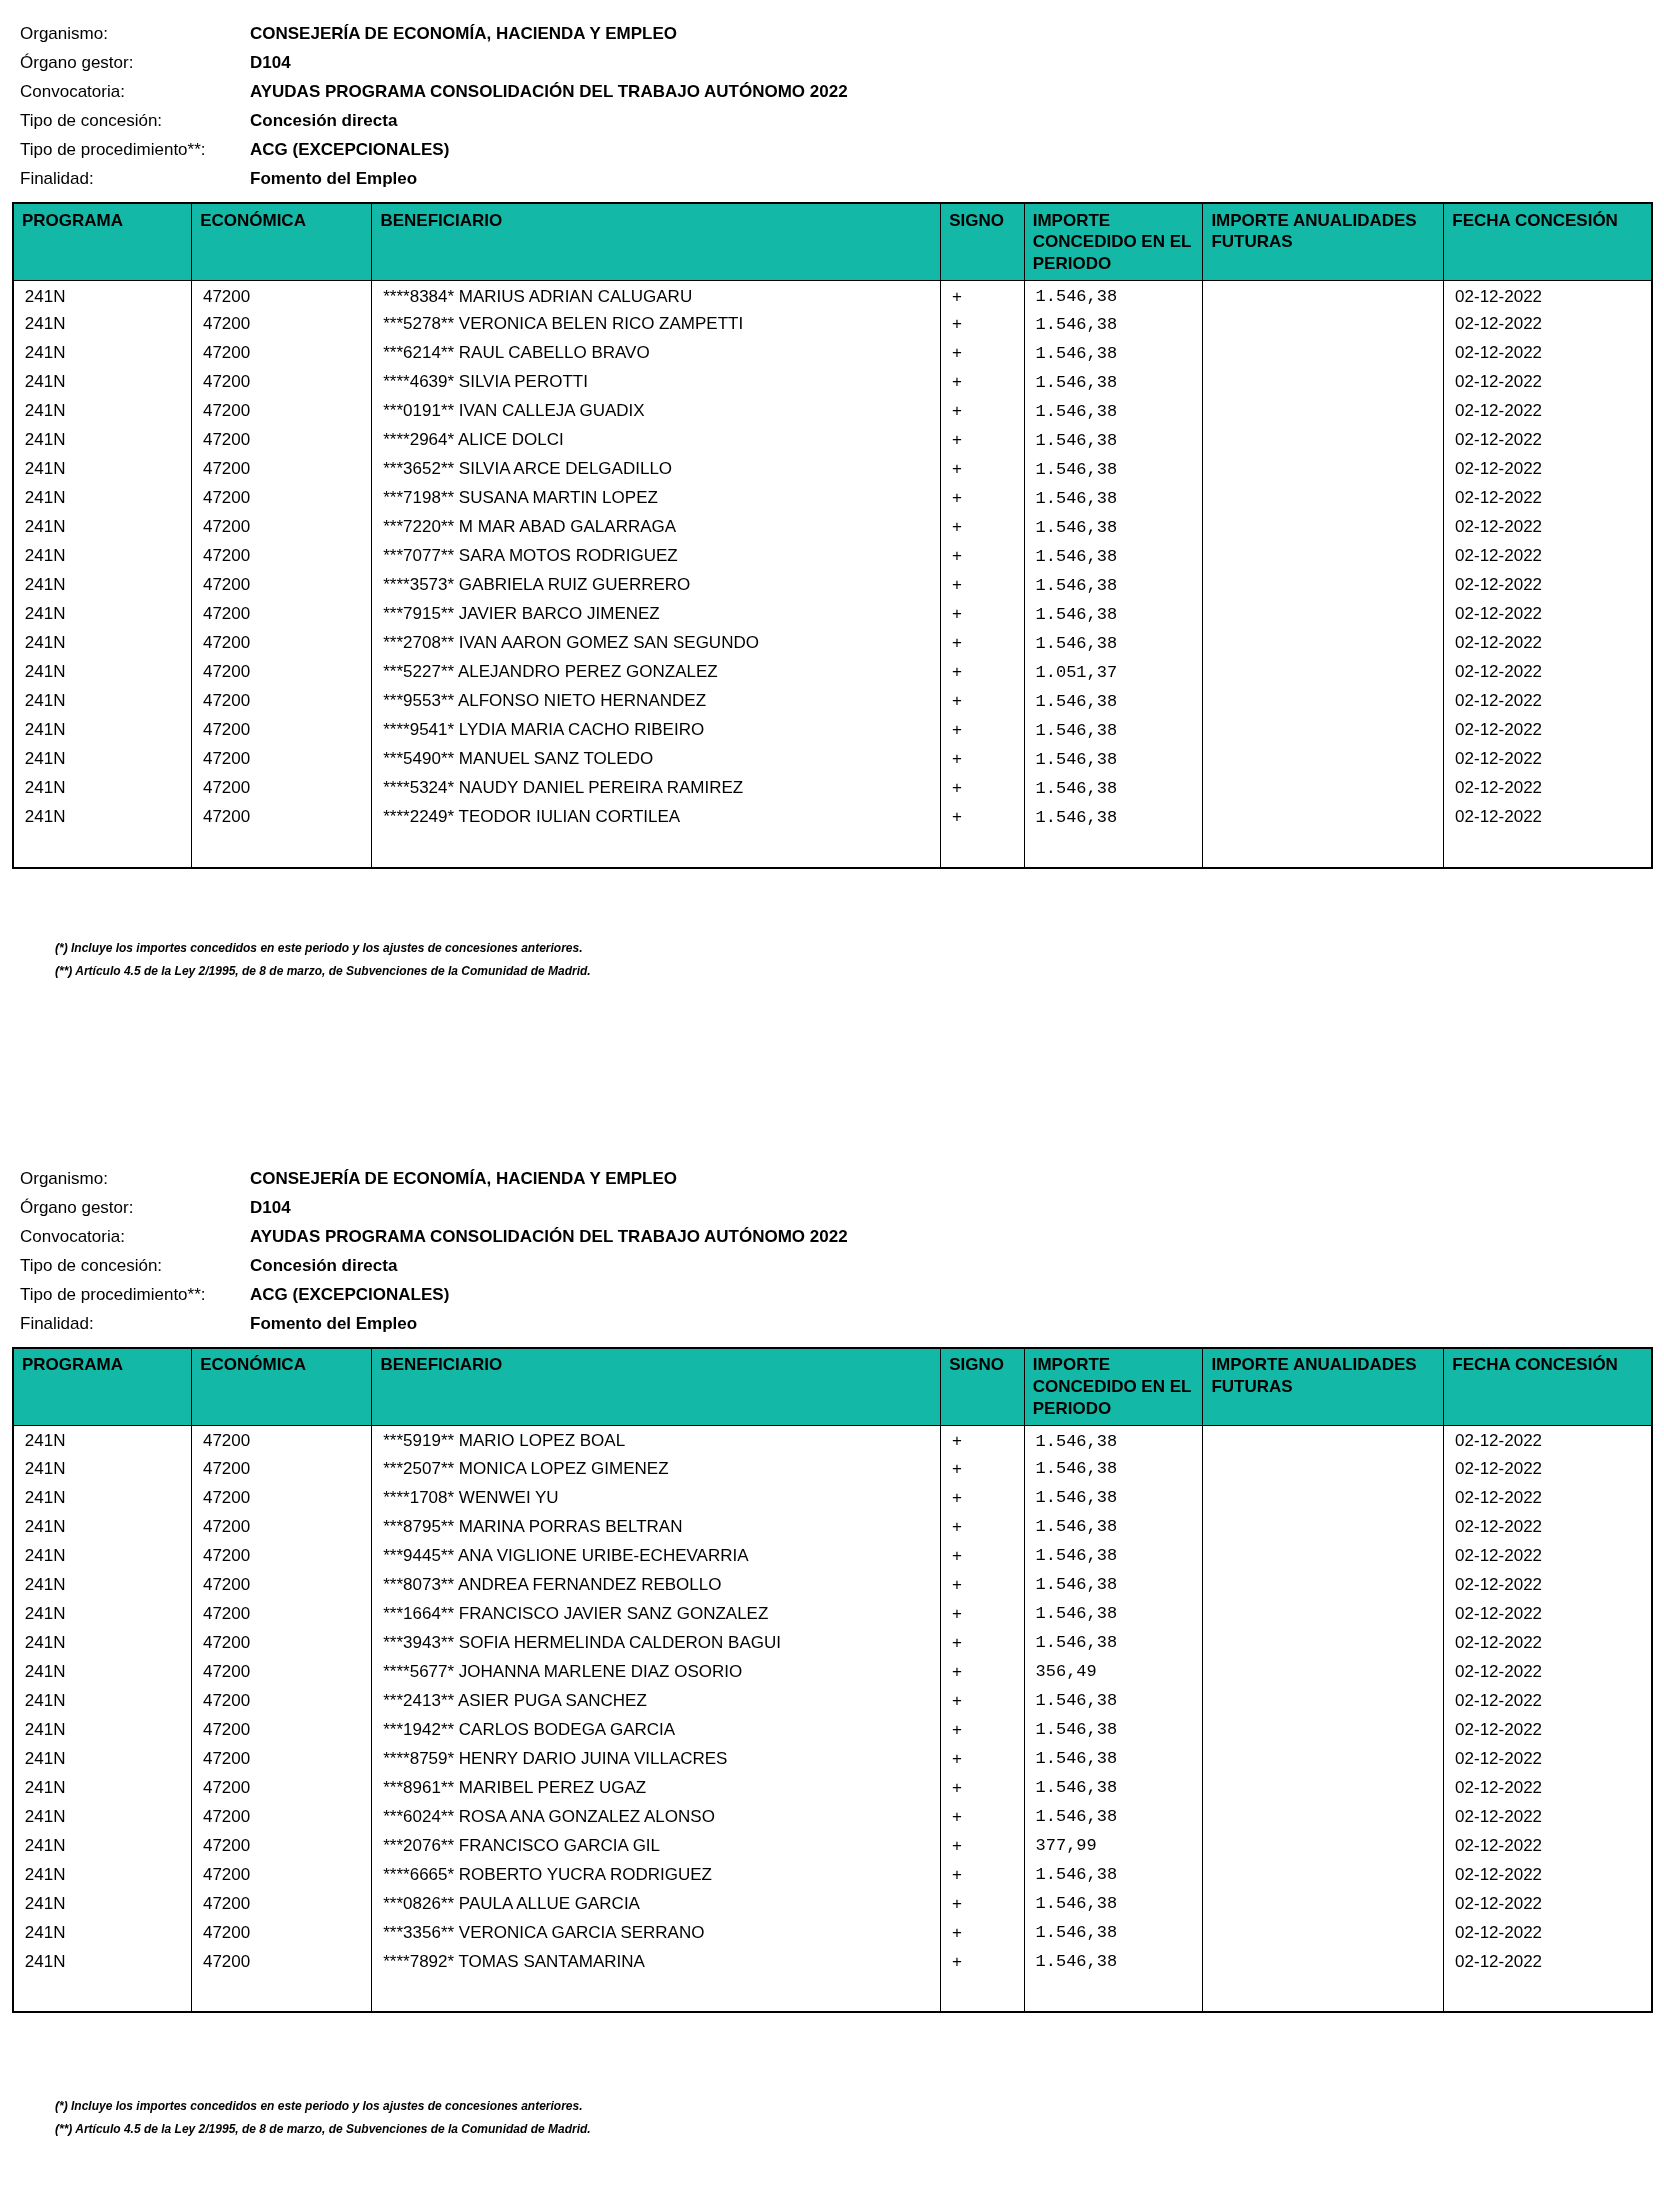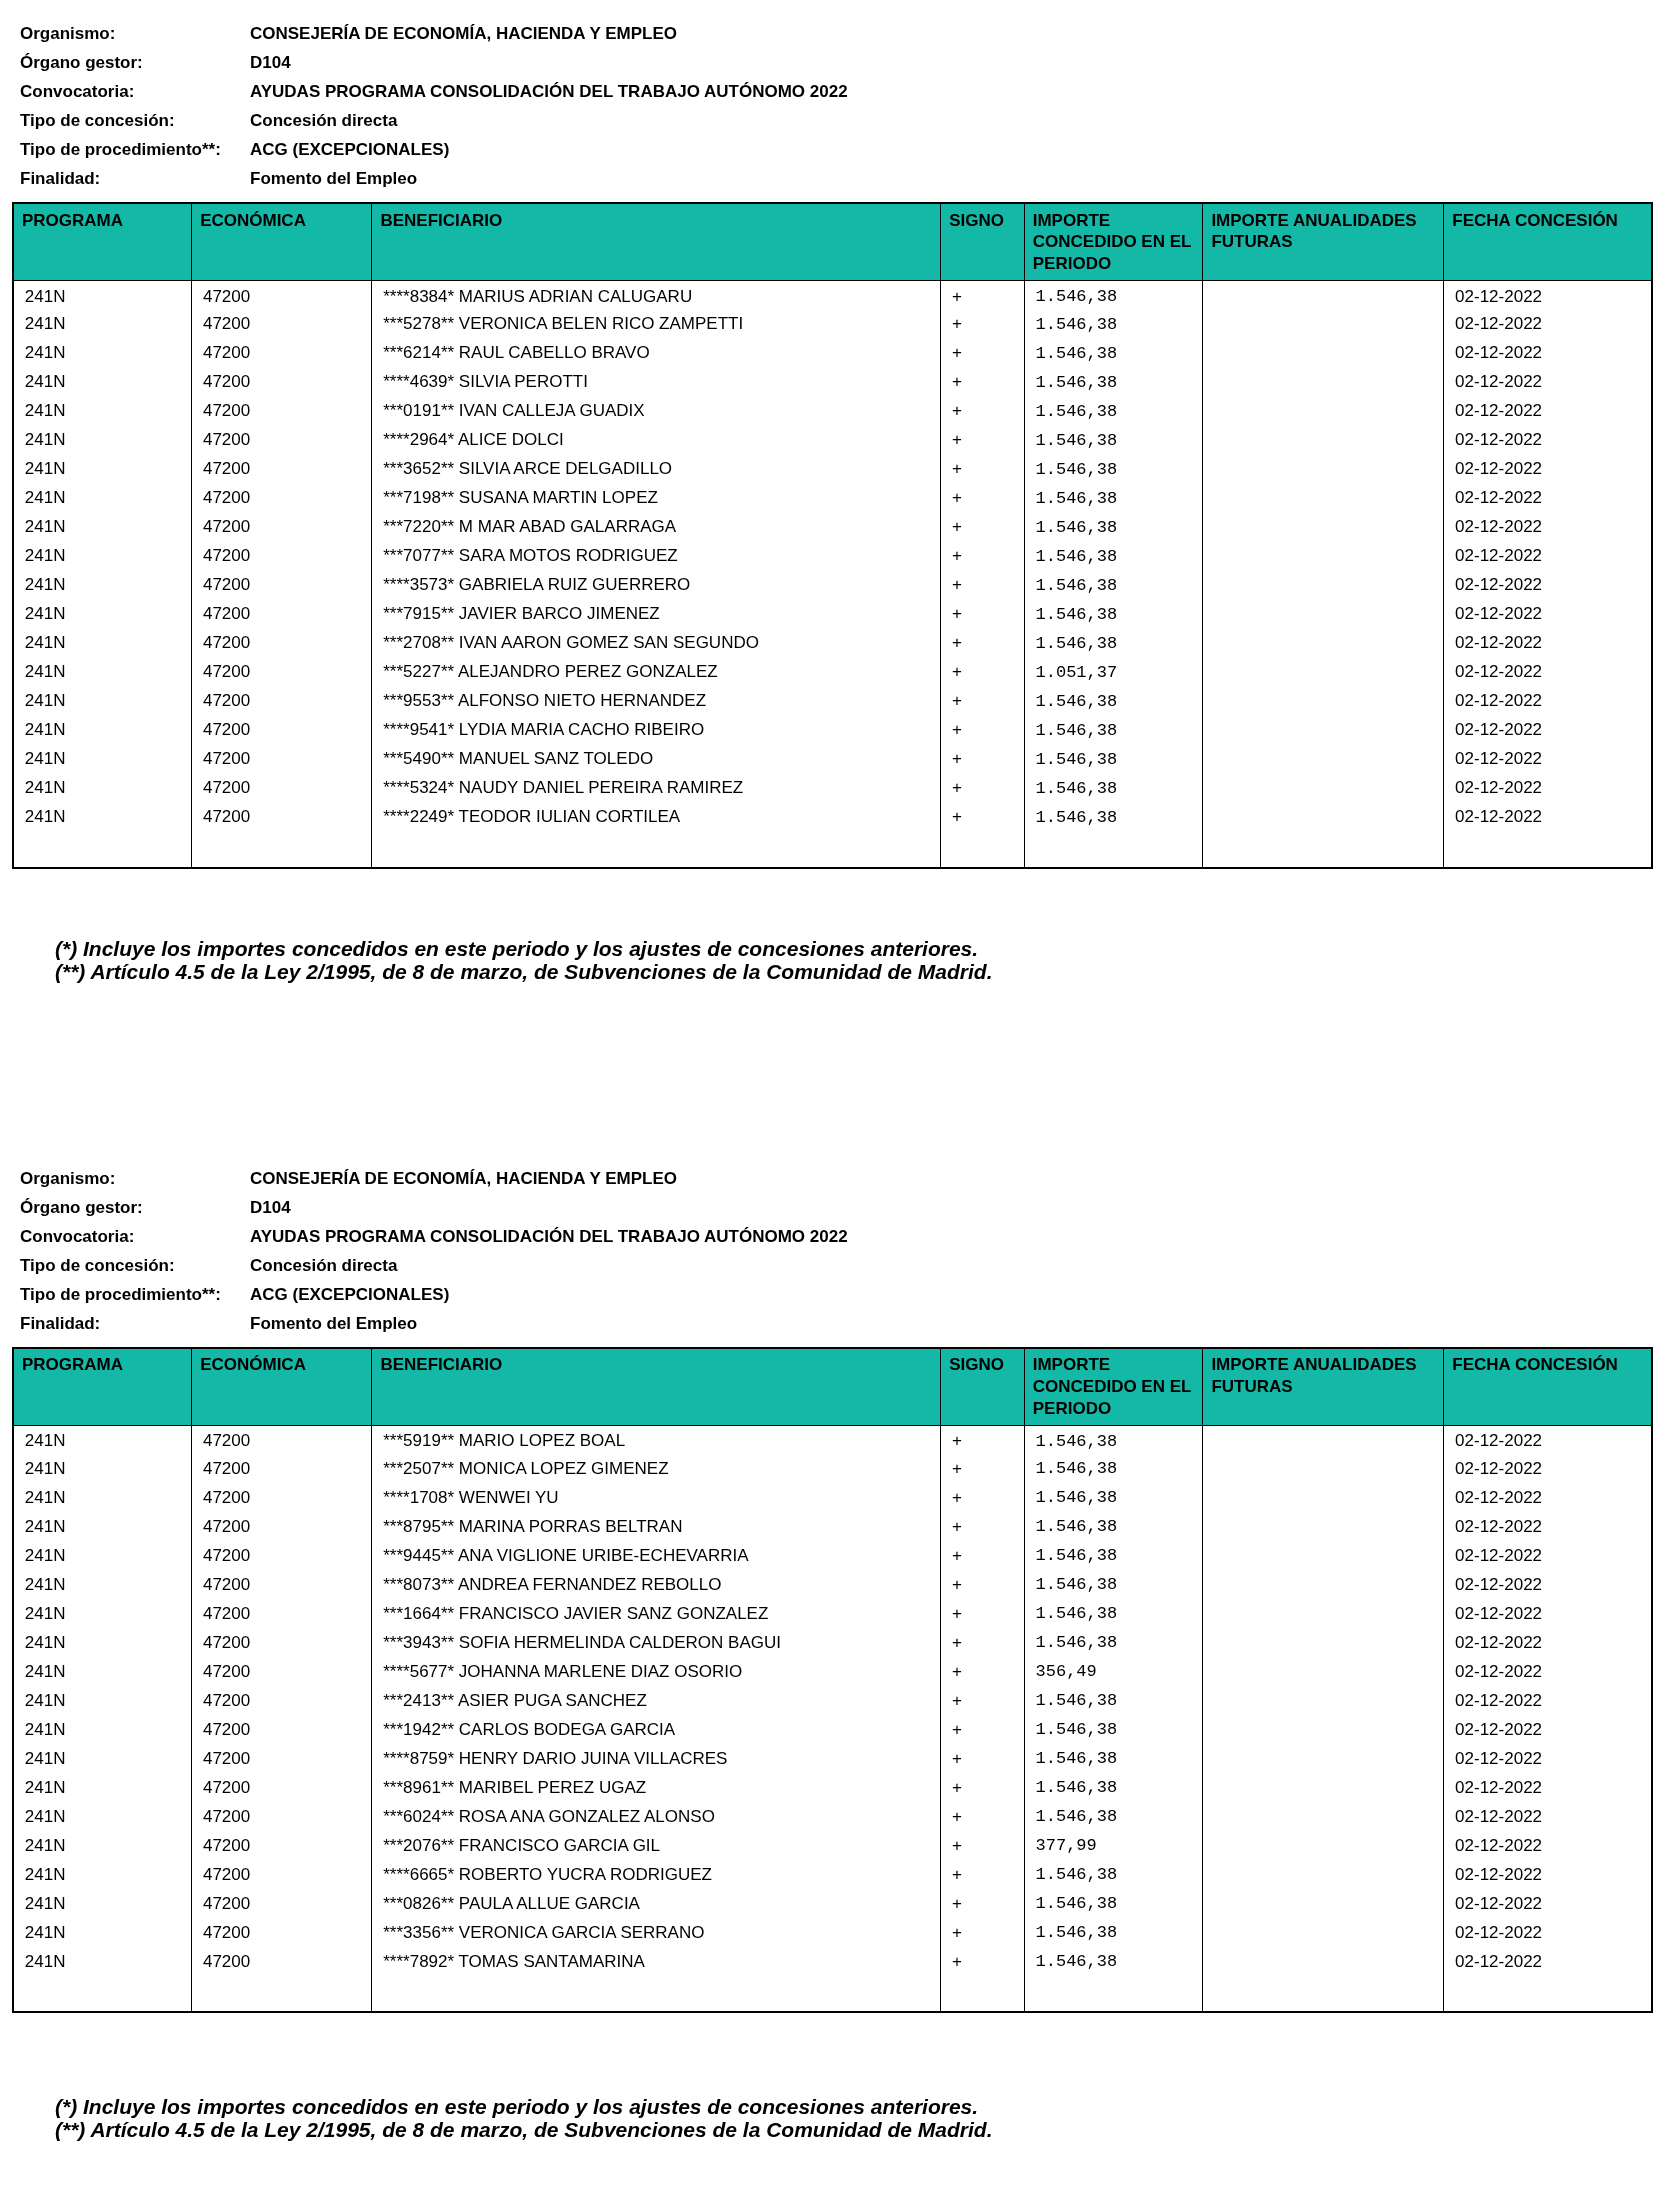--- a/index.html
+++ b/index.html
@@ -9,21 +9,21 @@
     min-height: 2205px;
     font-family: "Liberation Sans", "DejaVu Sans", sans-serif;
     color: #000000;
     padding: 17.6px 12px 27px 12px;
   }
   .section { width: 100%; }
   .section-2 { margin-top: 181px; }
 
   .meta-block { margin-left: 8px; margin-top: 1.4px; }
   .meta-row { display: flex; line-height: 29px; font-size: 17px; }
-  .meta-label { flex: 0 0 230px; font-weight: bold; }
+  .meta-label { flex: 0 0 230px; font-weight: normal; }
   .meta-value { flex: 1; font-weight: bold; }
 
   table.grants {
     width: 100%;
     border-collapse: collapse;
     table-layout: fixed;
     margin-top: 9.5px;
     border: 2px solid #000;
   }
   table.grants th {
@@ -45,21 +45,21 @@
     vertical-align: middle;
     white-space: nowrap;
     overflow: hidden;
   }
   
   table.grants tbody tr:first-child td { padding-top: 2.7px; }
   table.grants td:nth-child(4) { padding-left: 10.8px; }            
   table.grants td:nth-child(5) { text-align: left; padding-right: 28px; font-family: Liberation Mono, monospace; } 
   table.grants tr.spacer td { height: 36px; }
 
-  .notes { margin: 68px 0 0 43px; font-size: 21px; font-weight: bold; font-style: italic; }
+  .notes { margin: 68px 0 0 43px; font-size: 12px; font-weight: bold; font-style: italic; }
   .note-line { line-height: 23px; }
   .section-2 .notes { margin-top: 82px; }
 </style>
 </head>
 <body>
 
 <div class="section section-1">
   <div class="meta-block">
       <div class="meta-row">
         <span class="meta-label">Organismo:</span>

